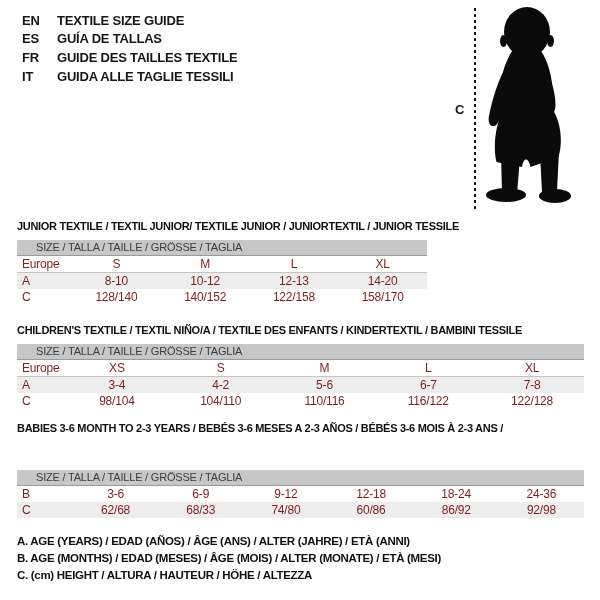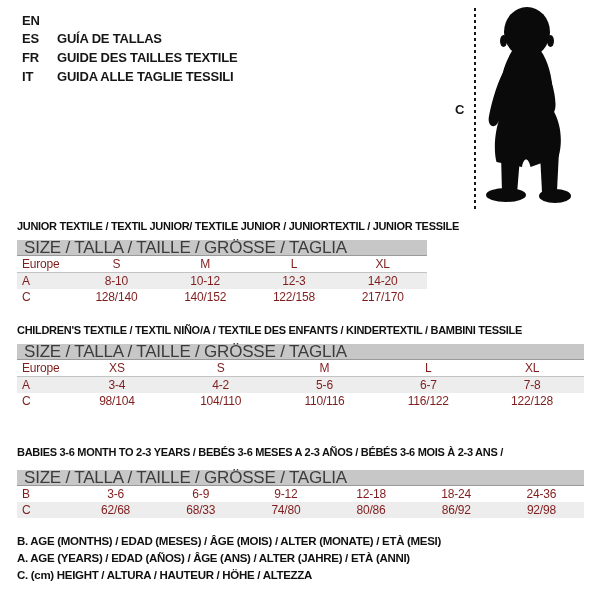--- a/index.html
+++ b/index.html
@@ -20,31 +20,31 @@
   .dash-line{position:absolute;left:474px;top:8px;width:2px;height:201px;
     background:repeating-linear-gradient(to bottom,#161616 0 3px,transparent 3px 6px);}
   .fig-label{position:absolute;left:455px;top:102px;font-weight:bold;font-size:13px;color:#161616;}
   .baby{position:absolute;left:482px;top:6px;width:106px;height:202px;}
 
   
   .section-title{position:absolute;font-weight:bold;font-size:11px;
     letter-spacing:-0.3px;white-space:nowrap;color:#101010;line-height:17px;}
   #title-1{left:17px;top:218px;}
   #title-2{left:17px;top:322px;}
-  #title-3{left:17px;top:444px;}
+  #title-3{left:17px;top:420px;}
 
   
   .size-table{position:absolute;left:17px;}
   #table-1{top:240px;width:410px;}
   #table-2{top:344px;width:567px;}
   #table-3{top:470px;width:567px;}
 
   .size-bar{height:15px;background:var(--bar,#c7c7c7);
     border-bottom:1px solid #9a9a9a;
-    font-size:17px;line-height:15px;padding-left:7px;
+    font-size:11px;line-height:15px;padding-left:19px;
     color:#3c3c3c;letter-spacing:-0.2px;}
 
   table.grid{width:100%;border-collapse:collapse;table-layout:fixed;
     font-size:12px;color:#7f1d1d;letter-spacing:-0.2px;}
   table.grid td{height:16px;padding:0;text-align:center;vertical-align:middle;}
   table.grid td.row-label{text-align:left;padding-left:5px;}
   tr.sep td{border-bottom:1px solid #c3c3c3;}
   tr.alt td{background:var(--alt,#ededed);}
 
   
@@ -53,20 +53,21 @@
     letter-spacing:-0.3px;color:#101010;white-space:nowrap;}
 </style>
 </head>
 <body>
 
 <div class="page">
 
   <div class="langs">
     <div class="lang-row">
       <span class="lang-code">EN</span>
+      <span class="lang-label">TEXTILE SIZE GUIDE</span>
     </div>
     <div class="lang-row">
       <span class="lang-code">ES</span>
       <span class="lang-label">GUÍA DE TALLAS</span>
     </div>
     <div class="lang-row">
       <span class="lang-code">FR</span>
       <span class="lang-label">GUIDE DES TAILLES TEXTILE</span>
     </div>
     <div class="lang-row">
@@ -109,29 +110,29 @@
           <td class="row-label">Europe</td>
           <td>S</td>
           <td>M</td>
           <td>L</td>
           <td>XL</td>
         </tr>
         <tr class="alt">
           <td class="row-label">A</td>
           <td>8-10</td>
           <td>10-12</td>
-          <td>12-3</td>
+          <td>12-13</td>
           <td>14-20</td>
         </tr>
         <tr>
           <td class="row-label">C</td>
           <td>128/140</td>
           <td>140/152</td>
           <td>122/158</td>
-          <td>217/170</td>
+          <td>158/170</td>
         </tr>
       </tbody>
     </table>
   </div>
 
   <div class="section-title" id="title-2">CHILDREN'S TEXTILE / TEXTIL NIÑO/A / TEXTILE DES ENFANTS / KINDERTEXTIL / BAMBINI TESSILE</div>
   <div class="size-table" id="table-2">
     <div class="size-bar">SIZE / TALLA / TAILLE / GRÖSSE / TAGLIA</div>
     <table class="grid">
       <colgroup>
@@ -194,27 +195,27 @@
           <td>9-12</td>
           <td>12-18</td>
           <td>18-24</td>
           <td>24-36</td>
         </tr>
         <tr class="alt">
           <td class="row-label">C</td>
           <td>62/68</td>
           <td>68/33</td>
           <td>74/80</td>
-          <td>80/86</td>
+          <td>60/86</td>
           <td>86/92</td>
           <td>92/98</td>
         </tr>
       </tbody>
     </table>
   </div>
 
   <div class="footnotes">
+    <div>A. AGE (YEARS) / EDAD (AÑOS) / ÂGE (ANS) / ALTER (JAHRE) / ETÀ (ANNI)</div>
     <div>B. AGE (MONTHS) / EDAD (MESES) / ÂGE (MOIS) / ALTER (MONATE) / ETÀ (MESI)</div>
-    <div>A. AGE (YEARS) / EDAD (AÑOS) / ÂGE (ANS) / ALTER (JAHRE) / ETÀ (ANNI)</div>
     <div>C. (cm) HEIGHT / ALTURA / HAUTEUR / HÖHE / ALTEZZA</div>
   </div>
 
 </div>
 
 </body></html>

